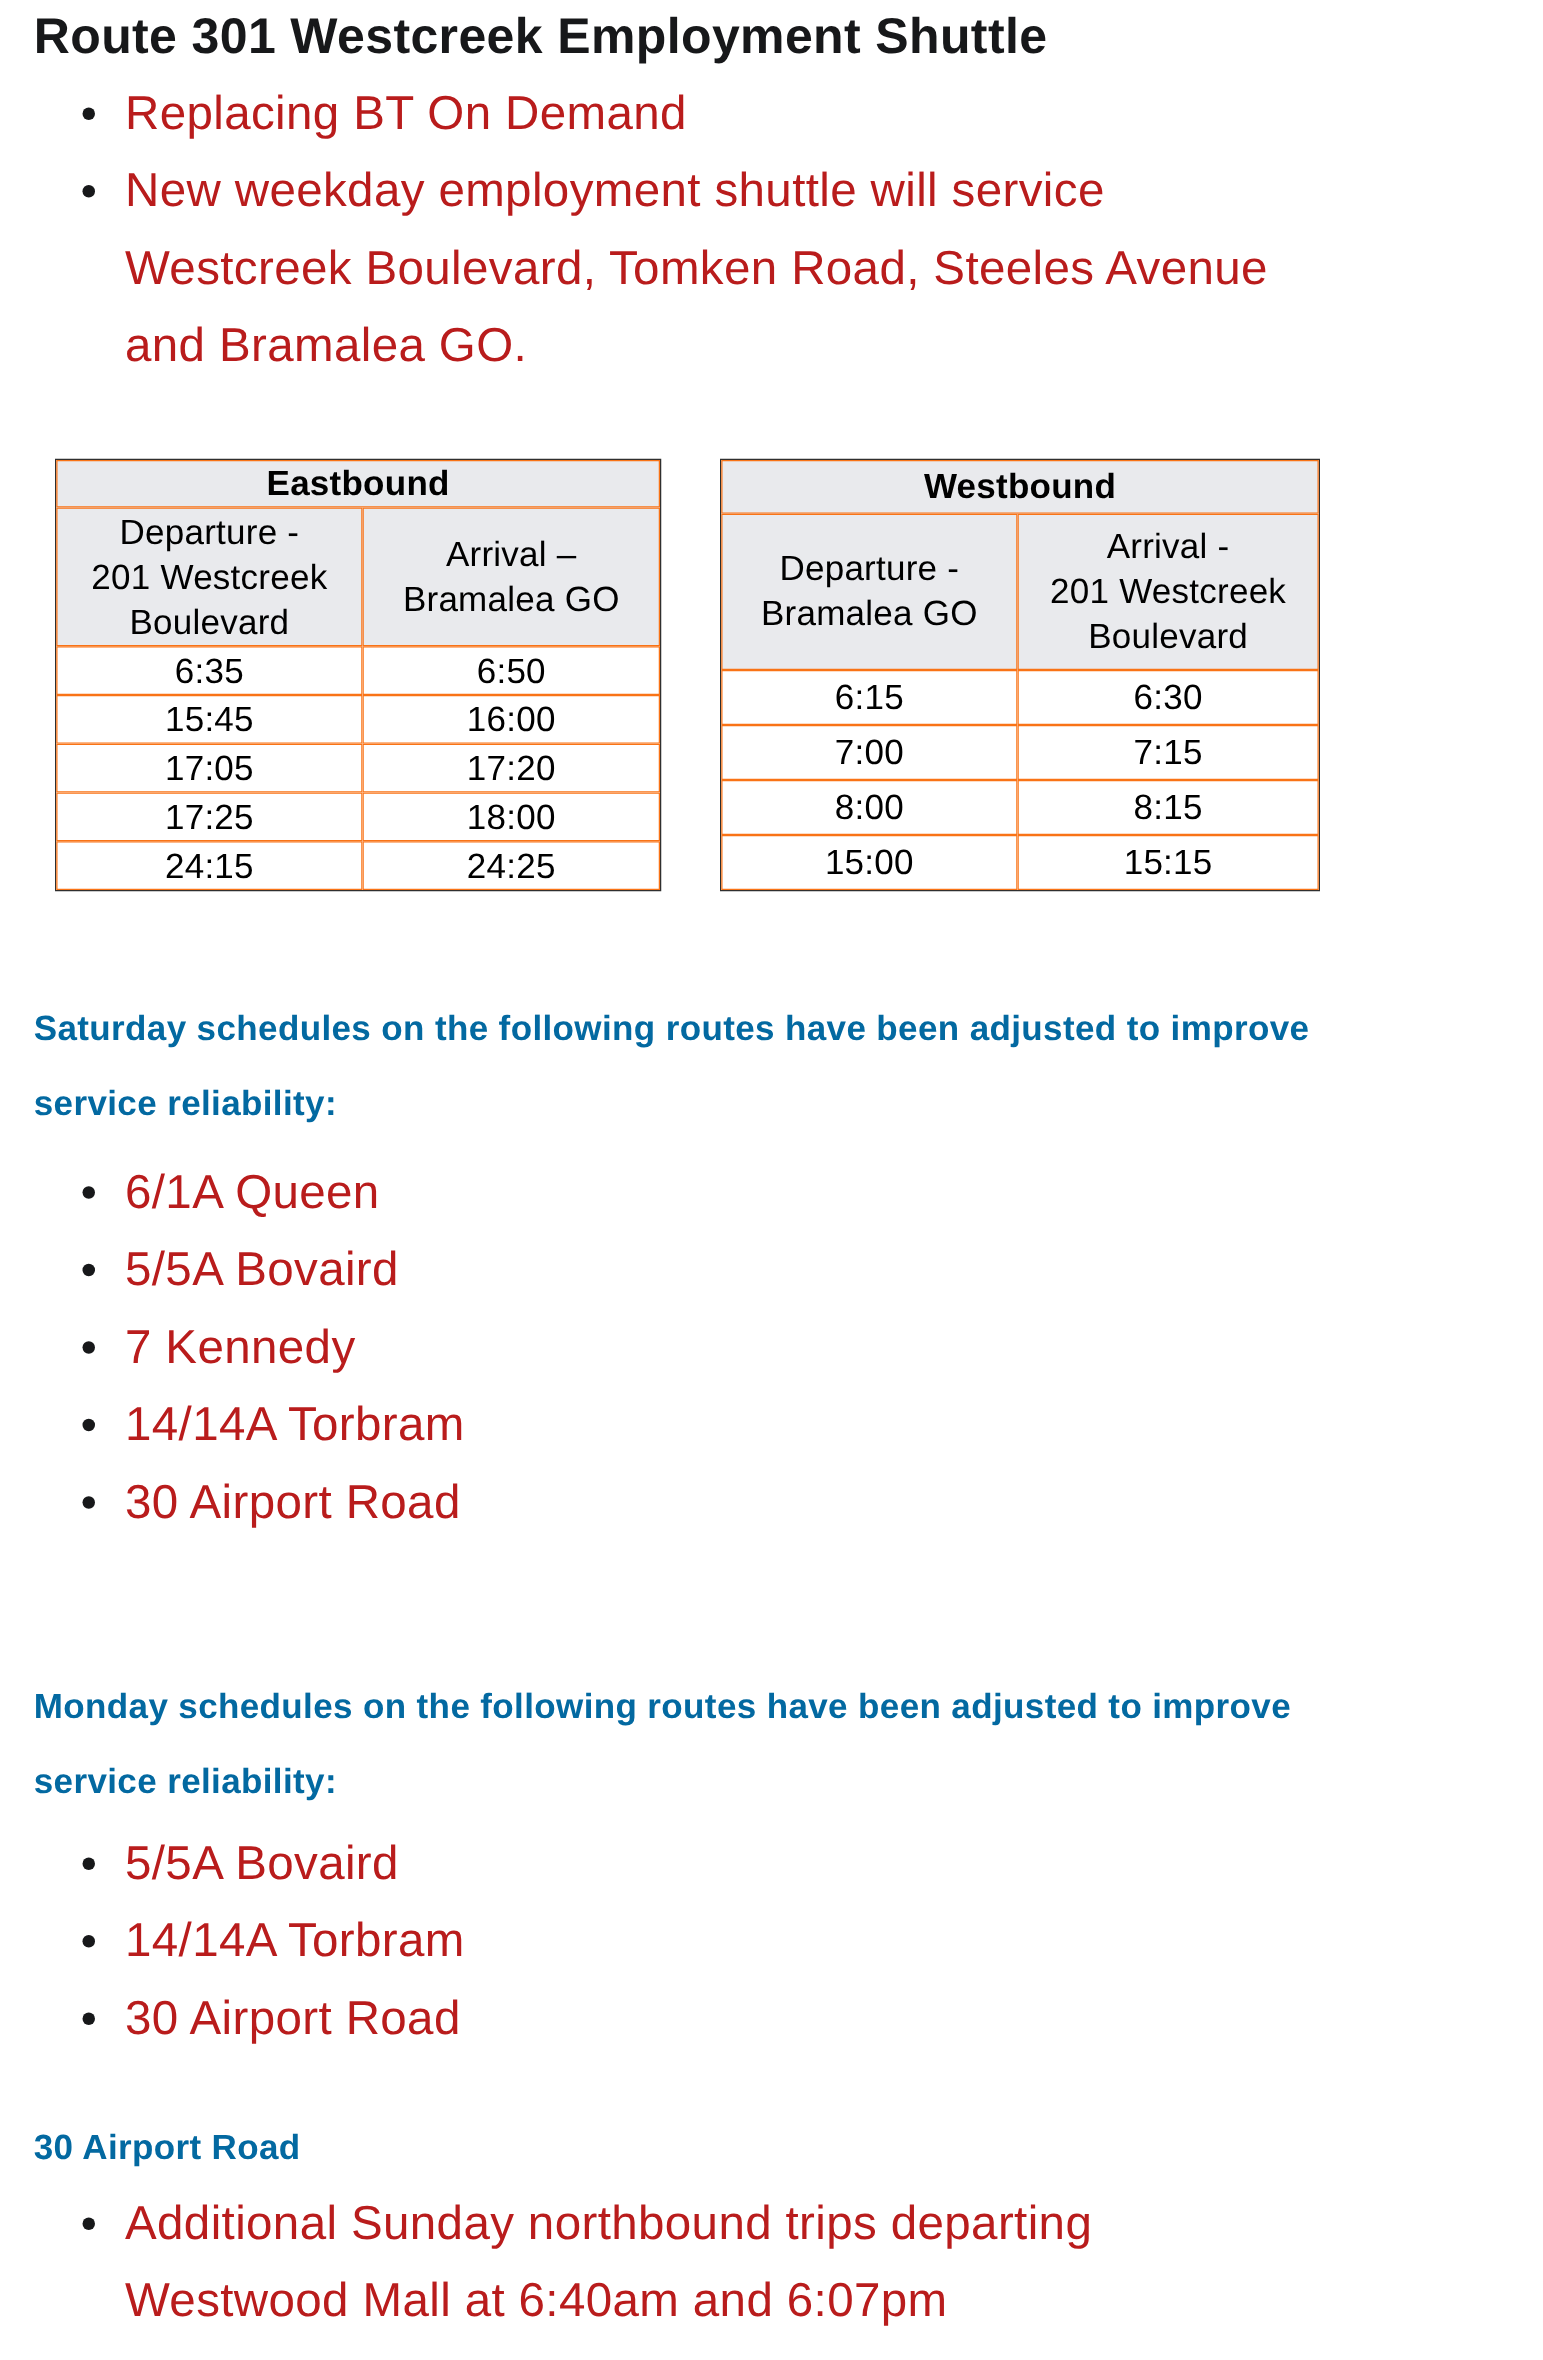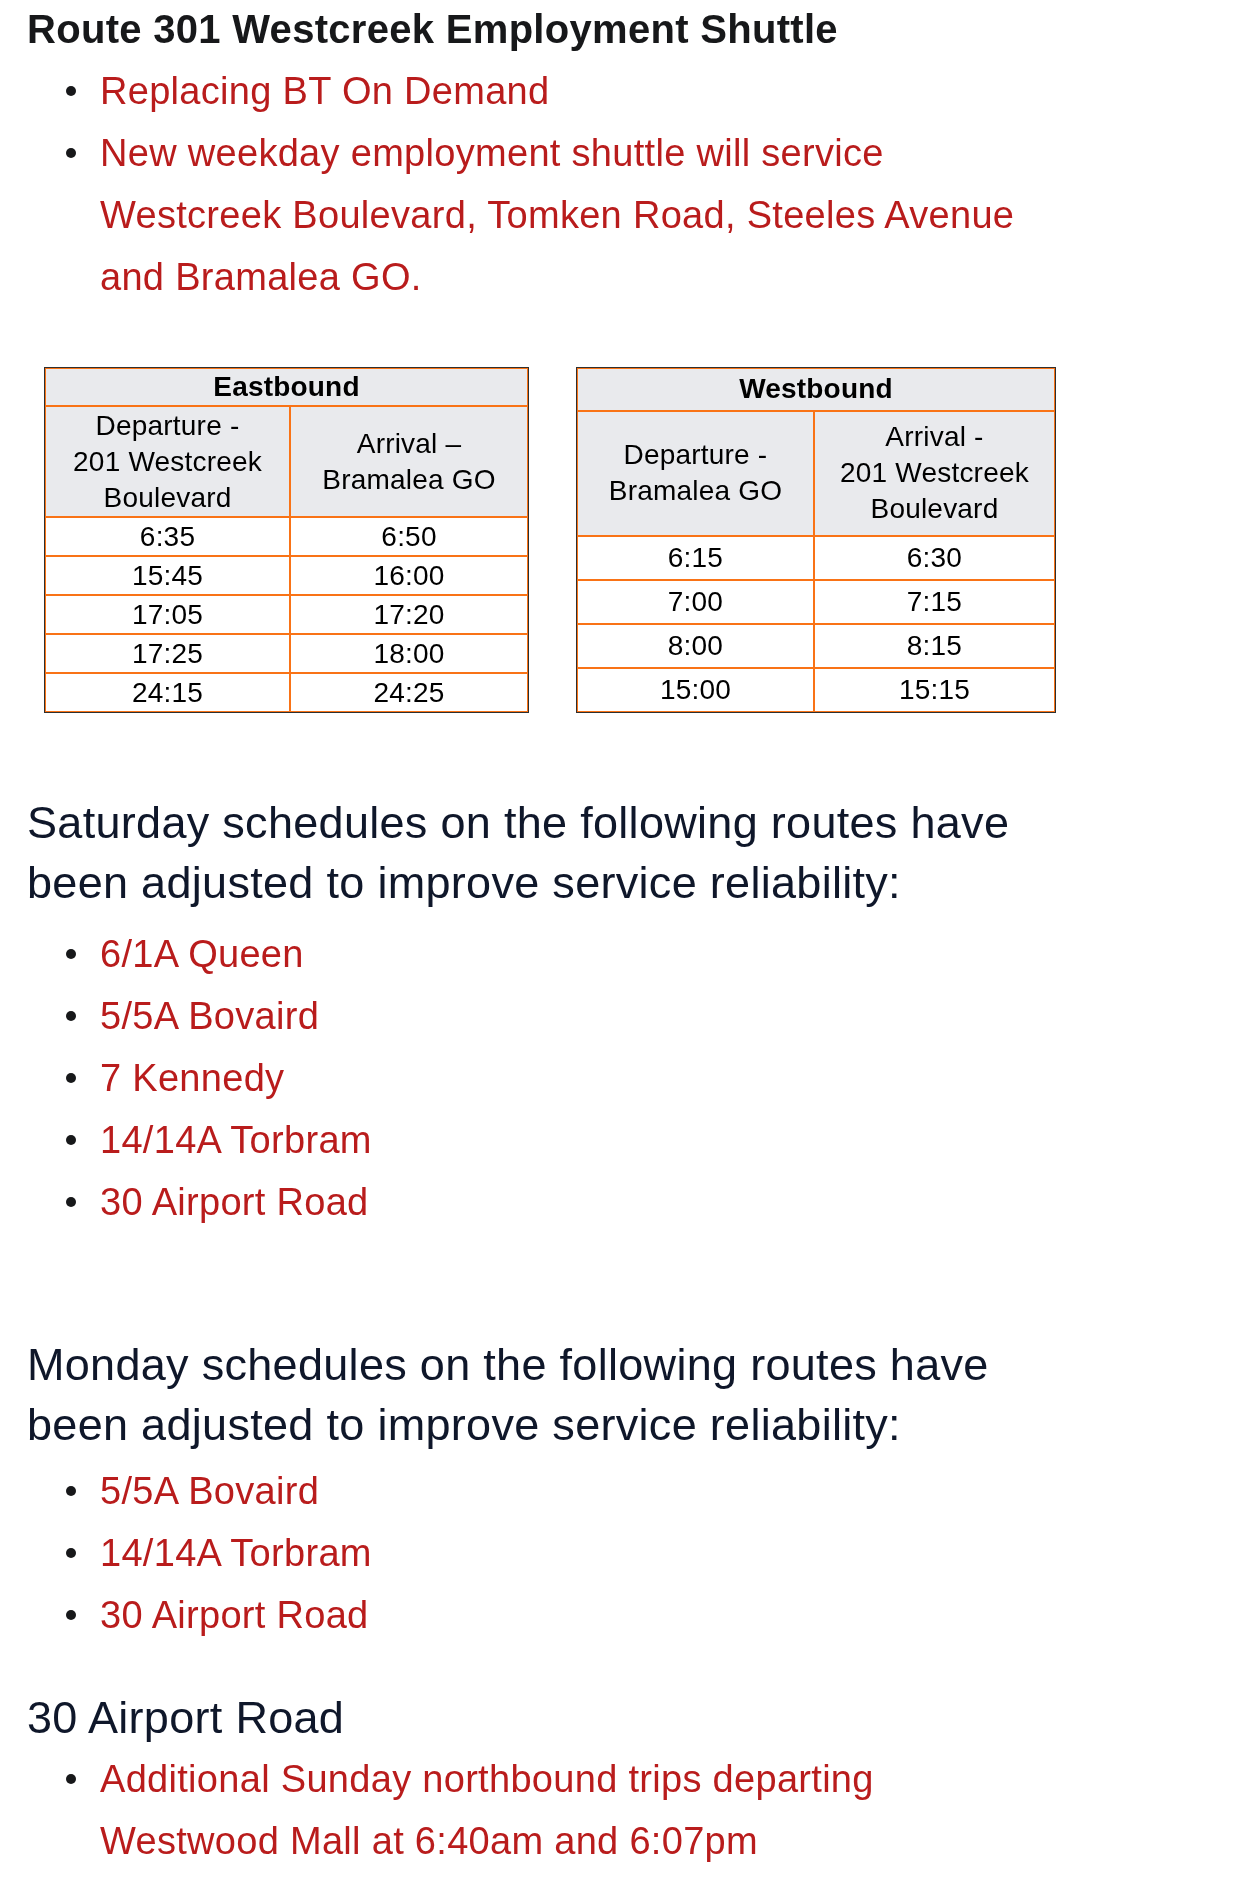--- a/index.html
+++ b/index.html
@@ -77,25 +77,25 @@
     white-space: pre-line;
     line-height: 36px;
     font-weight: 400;
   }
   table.sched td { height: 39px; background: #ffffff; }
   .eb .c1 { width: 247px; } .eb .c2 { width: 240px; }
   .wb .c1 { width: 239px; } .wb .c2 { width: 243px; }
 
   h2.section-heading, h3.sub-heading {
     margin-left: 27px;
-    font-size: 45px;
+    font-size: 28px;
     line-height: 60px;
-    font-weight: 400;
+    font-weight: 700;
     max-width: 1150px;
-    color: #0f172a;
+    color: #0369a1;
   }
   h2.saturday { margin-top: 80px; }
   h2.sunday   { margin-top: 102px; }
   h3.sub-heading { margin-top: 42px; }
 </style>
 </head>
 <body>
 
 <div class="doc">
 

